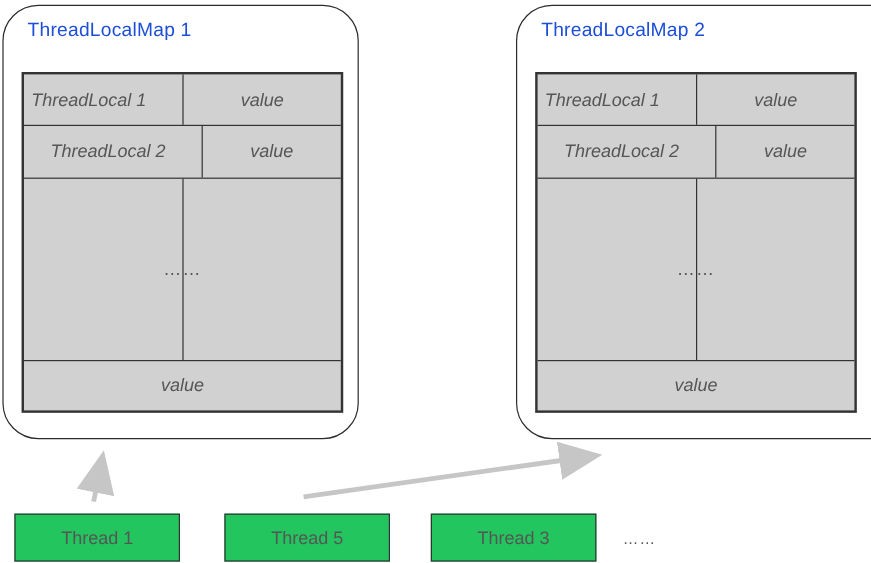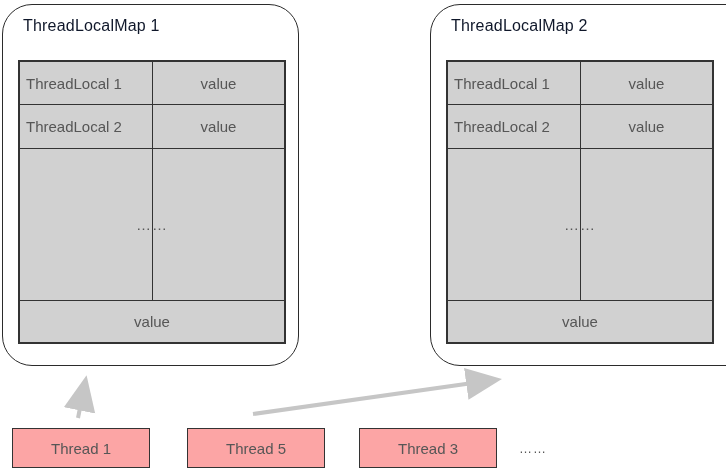--- a/index.html
+++ b/index.html
@@ -25,21 +25,21 @@
     box-sizing: border-box;
     background: #ffffff;
   }
   #map1 { left: 2px;   width: 297px; }
   #map2 { left: 430px; width: 342px; }
   .map-title {
     position: absolute;
     left: 20px;
     top: 12px;
     font-size: 16px;
-    color: #0f172a;
+    color: #1d4ed8;
     letter-spacing: 0.2px;
     white-space: nowrap;
   }
   
   .tlm-table {
     position: absolute;
     left: 15px;
     top: 55px;
     width: 268px;
     height: 284px;
@@ -51,27 +51,28 @@
     font-size: 15px;
     color: #565656;
   }
   .tr {
     display: flex;
     position: relative;
     border-bottom: 1.5px solid #333333;
     flex: 0 0 auto;
   }
   .tr.r1 { height: 42px; }
-  .tr.r2 { height: 43px; }
+  .tr.r2 { height: 43px; padding-left: 16px; }
   .tr.big { flex: 1 1 auto; }
   .tr.last { height: 41px; border-bottom: none; }
   .td {
     display: flex;
     align-items: center;
     box-sizing: border-box;
+    font-style: italic;
   }
   .td.key {
     width: 133px;
     border-right: 1.5px solid #333333;
     padding-left: 6px;
   }
   .td.val {
     flex: 1;
     justify-content: center;
     text-align: right;
@@ -86,21 +87,21 @@
     color: #565656;
     pointer-events: none;
   }
   
   .thread-box {
     position: absolute;
     top: 428px;
     width: 138px;
     height: 40px;
     box-sizing: border-box;
-    background: #fca5a5;
+    background: #22c55e;
     border: 1.5px solid #333333;
     display: flex;
     align-items: center;
     justify-content: center;
     font-size: 15px;
     color: #565656;
   }
   #thread1 { left: 12px; }
   #thread2 { left: 187px; }
   #thread3 { left: 359px; }

